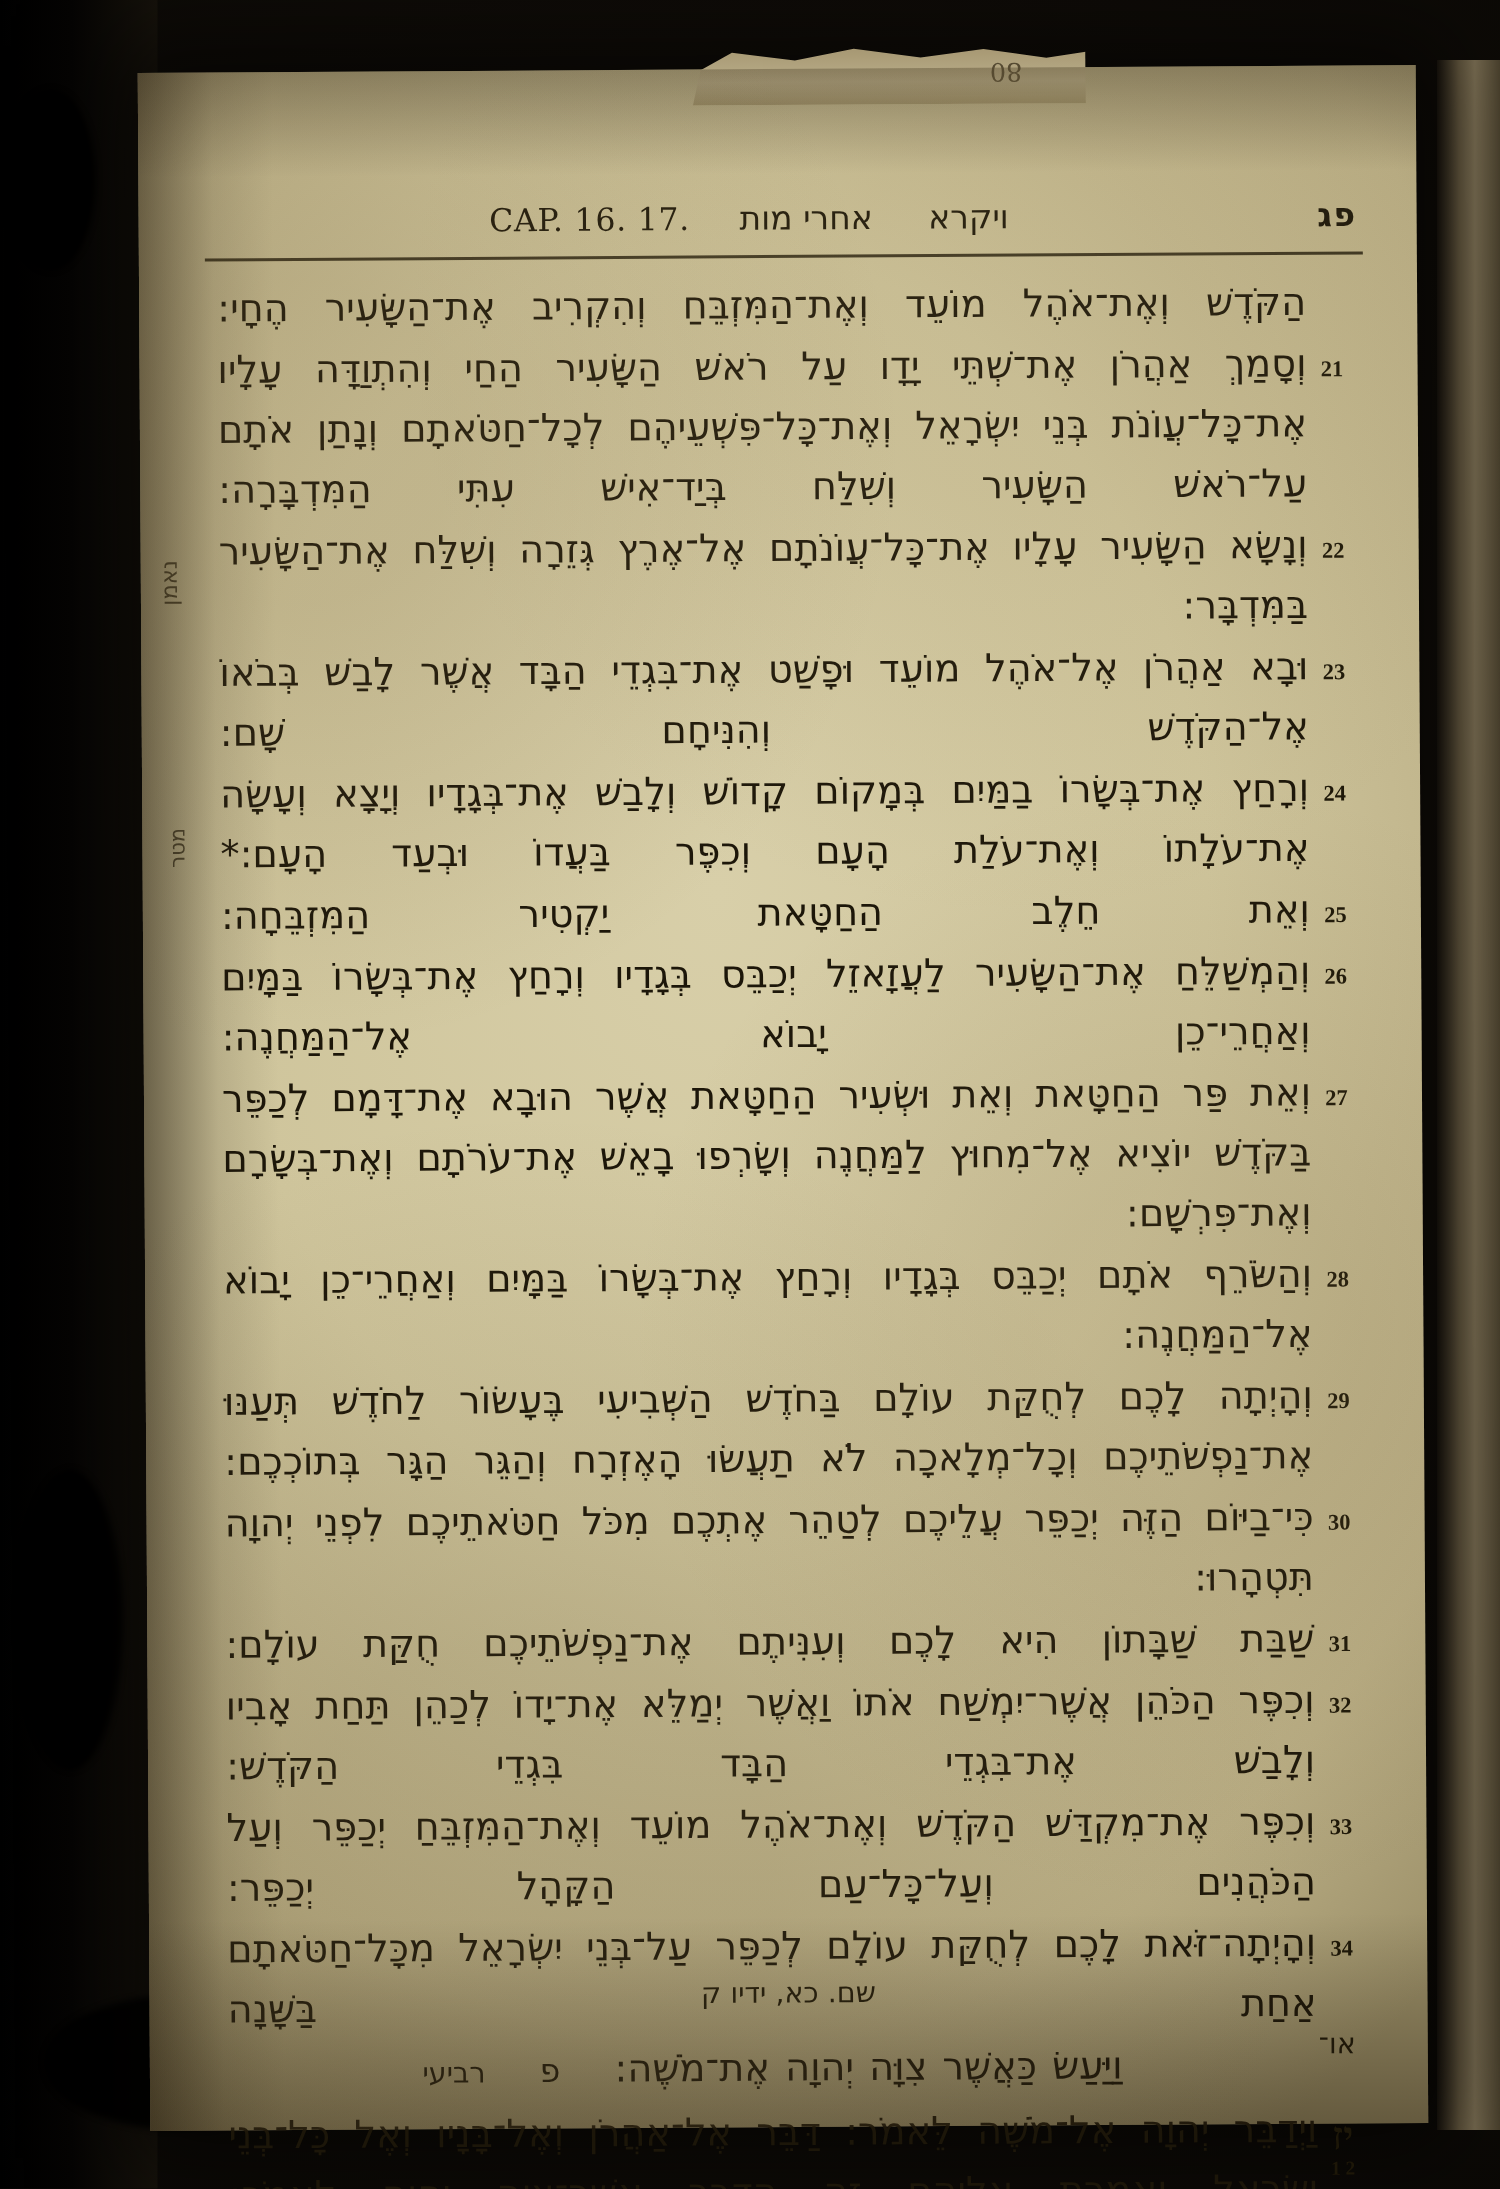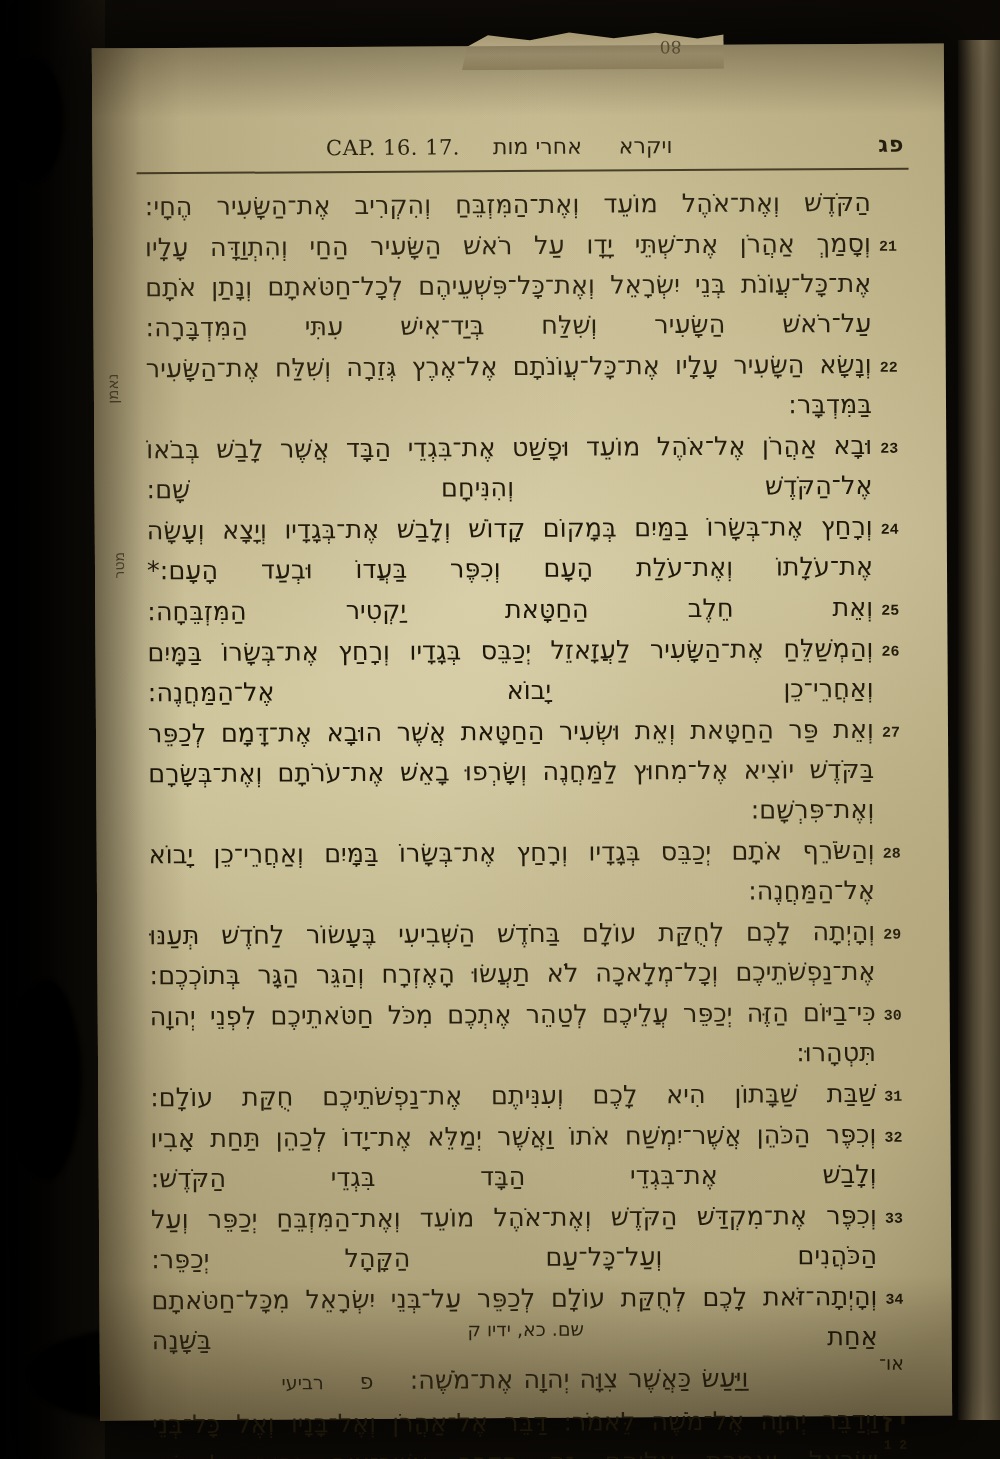--- a/index.html
+++ b/index.html
@@ -180,21 +180,21 @@
     display: flex;
     flex-direction: row;
     align-items: flex-start;
     margin-bottom: 1px;
   }
   .vnum {
     width: 34px;
     flex: 0 0 34px;
     text-align: center;
     font-size: 15px;
-    font-family: Liberation Mono, monospace;
+    font-family: Liberation Serif, serif;
     font-weight: bold;
     direction: ltr;
     padding-top: 16px;
     color: #1d1708;
   }
   .vnum.chap {
     font-size: 26px;
     padding-top: 10px;
   }
   .vnum.chap .sub {

